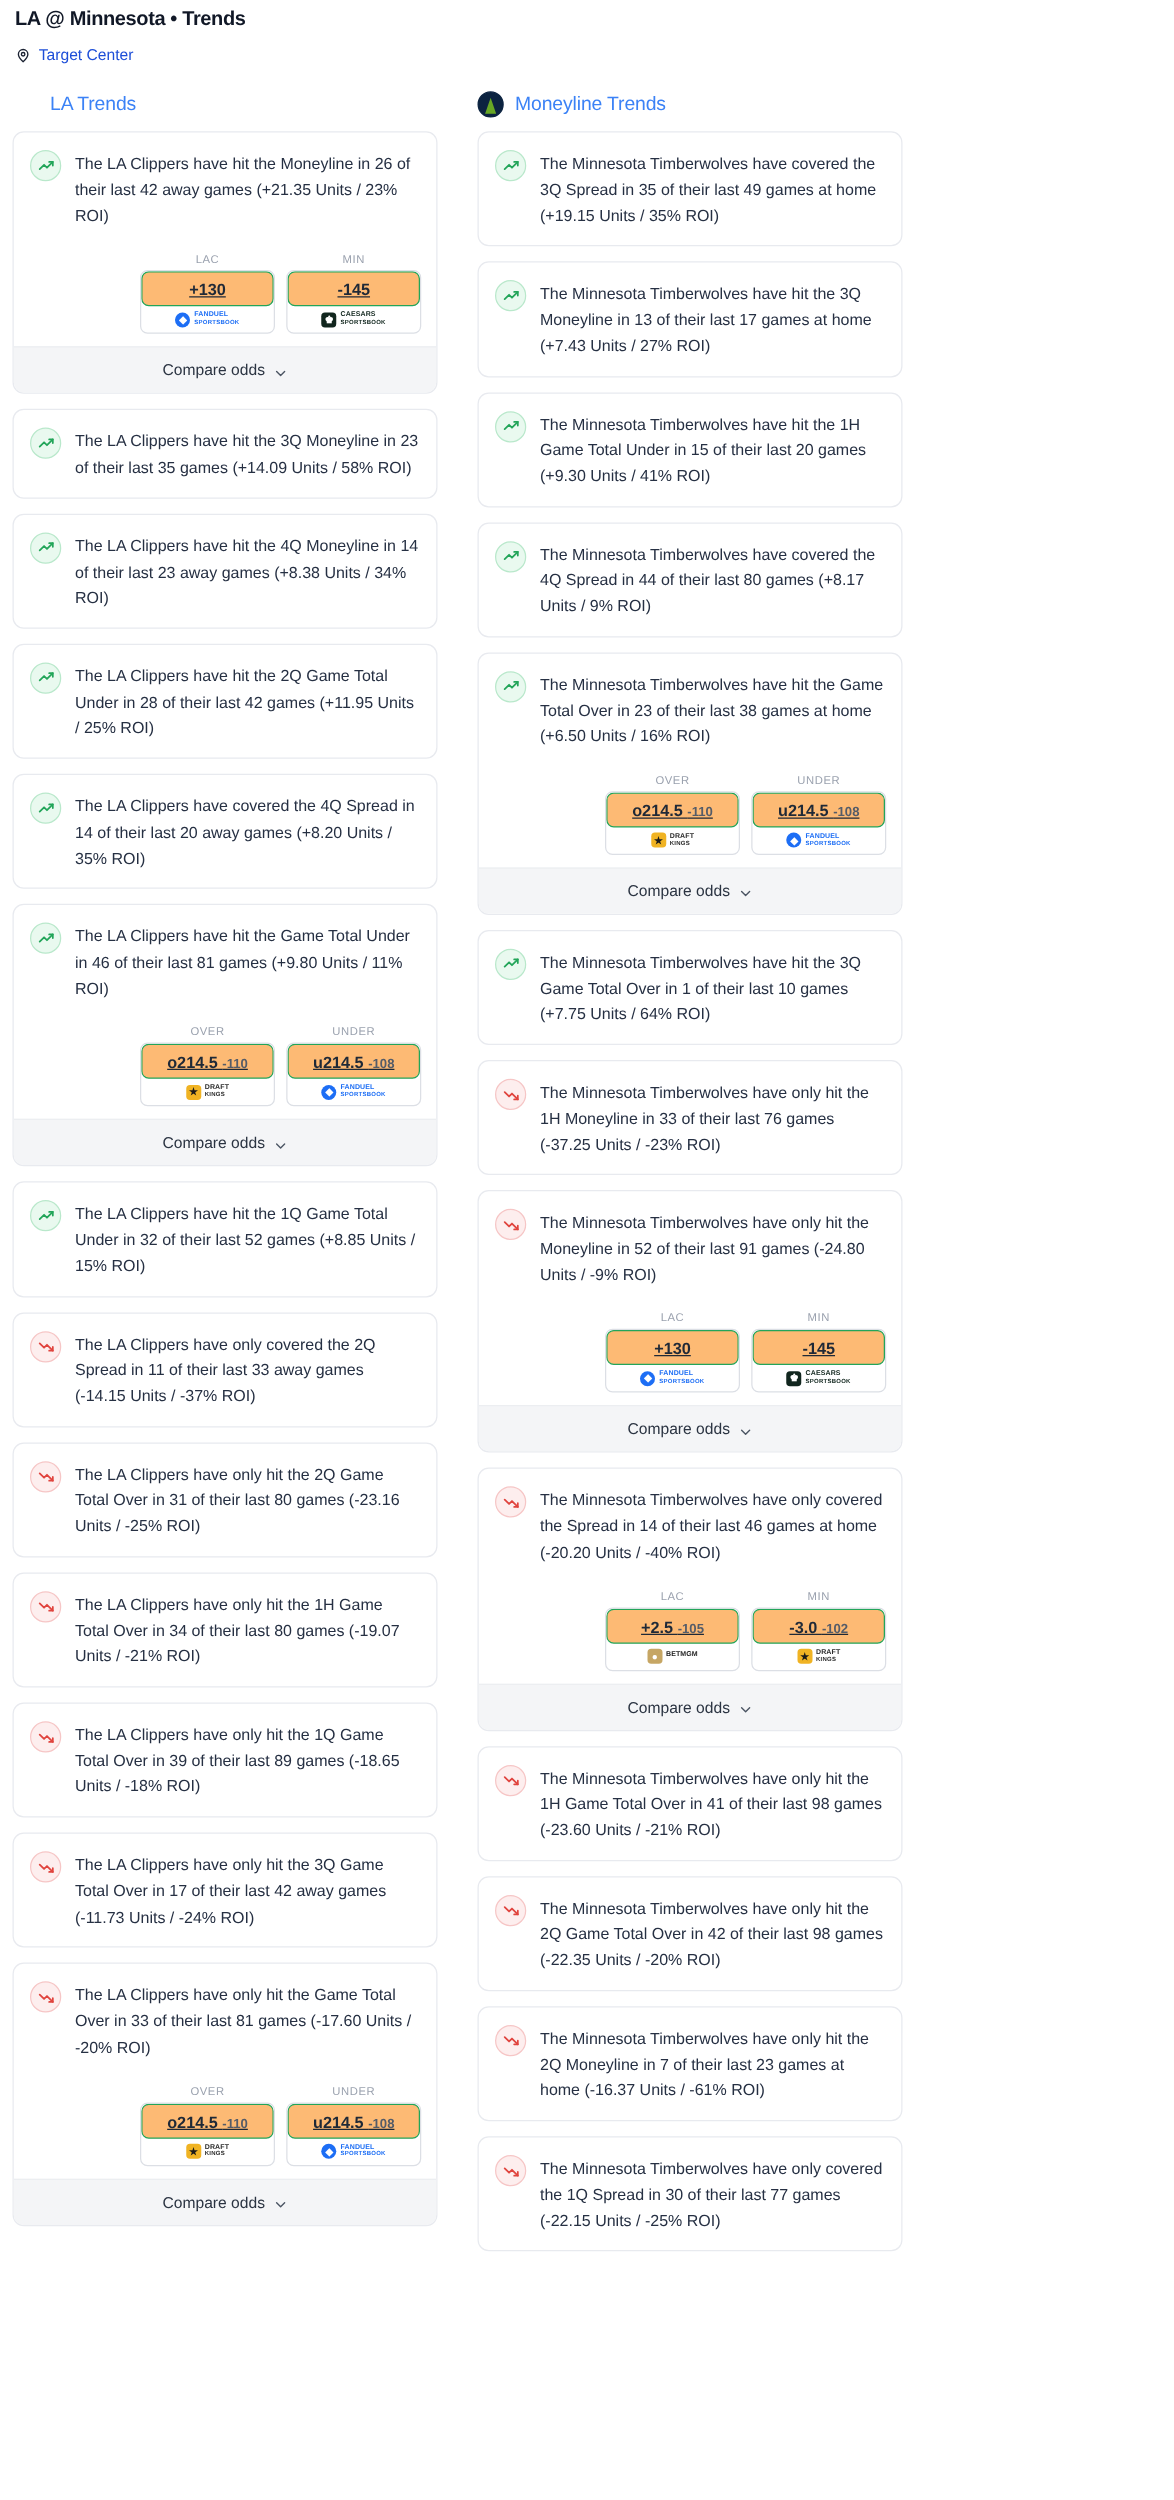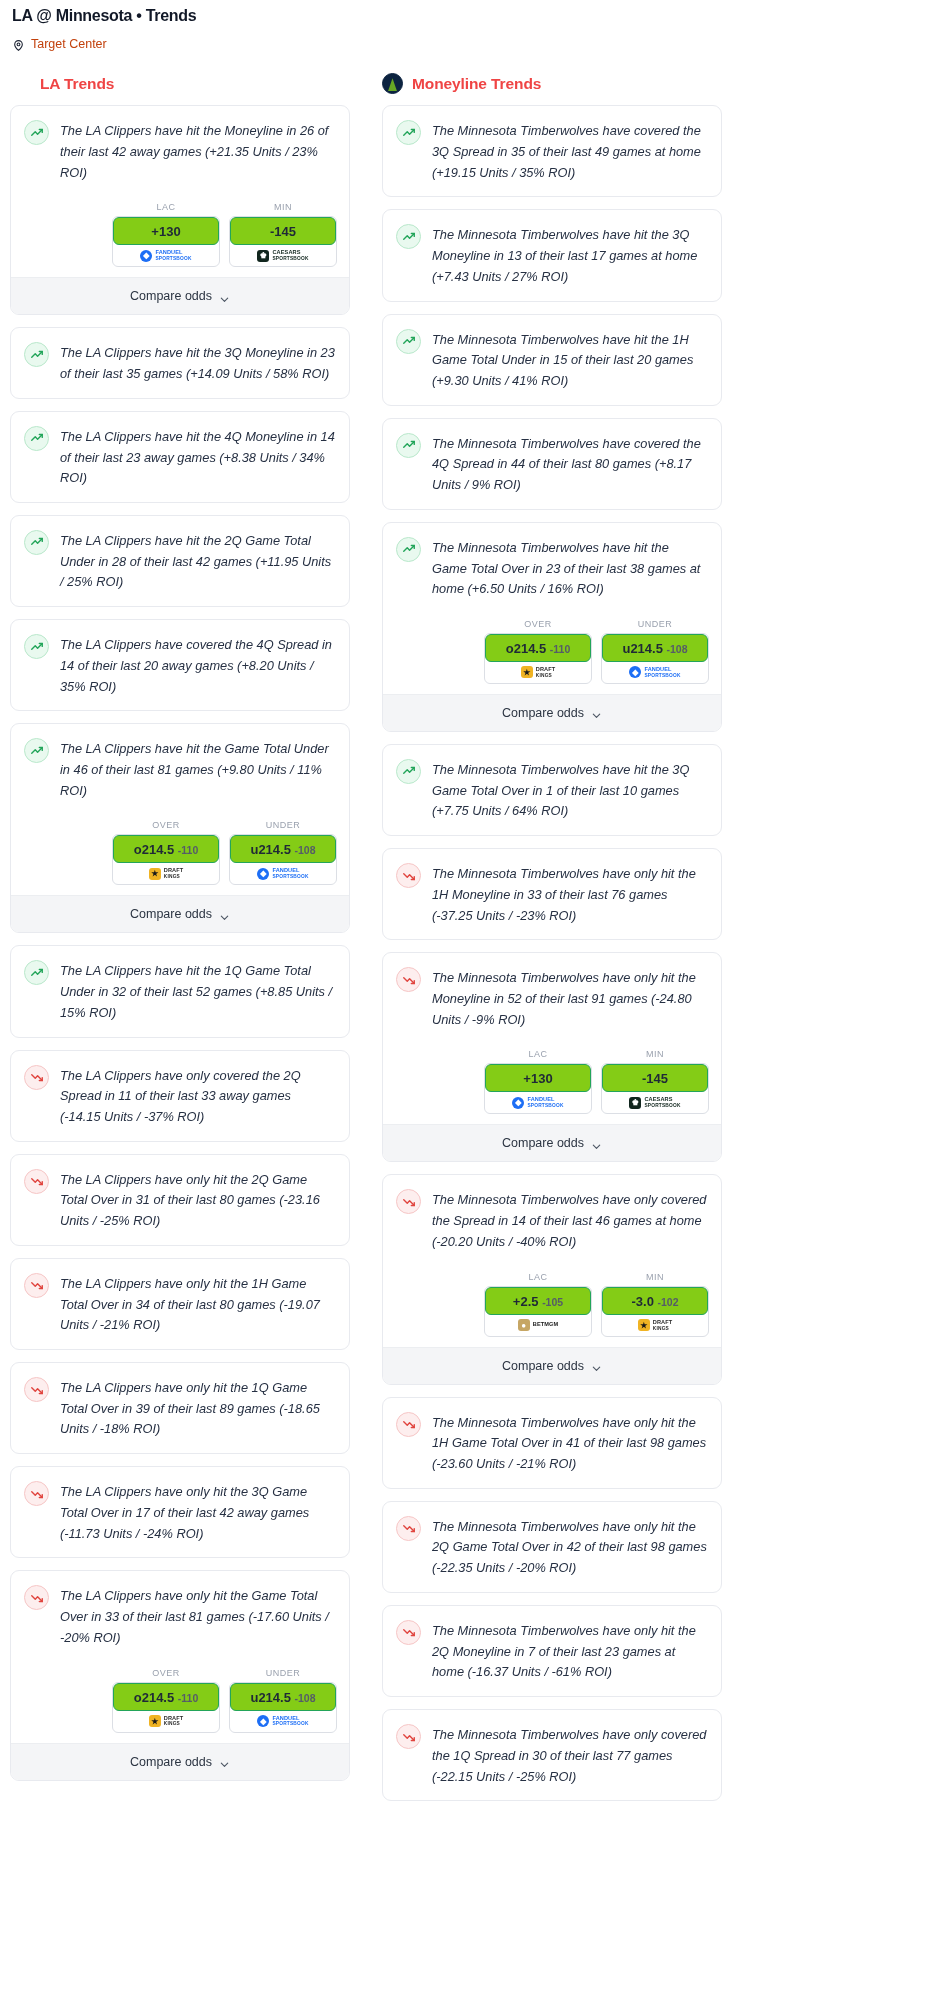--- a/index.html
+++ b/index.html
@@ -21,21 +21,21 @@
     color: #111827;
     line-height: 1.2;
   }
   .venue-row {
     display: flex;
     align-items: center;
     gap: 6px;
     margin-top: 12px;
   }
   .venue-row .pin { width: 13px; height: 13px; display: block; color: #1c2333; }
-  .venue-name { font-size: 12.5px; color: #c2410c; }
+  .venue-name { font-size: 12.5px; color: #1d4ed8; }
 
   
   .columns {
     display: flex;
     gap: 32px;
     margin-top: 22px;
     align-items: flex-start;
   }
   .column { width: 340px; flex: 0 0 340px; }
 
@@ -53,31 +53,31 @@
   }
   .team-logo.min { background: #0c2340; border: 1px solid #0c2340; }
   .team-logo.min::after {
     content: "";
     position: absolute; left: 5px; top: 4px;
     width: 9px; height: 13px;
     background: #78be20;
     clip-path: polygon(50% 0%, 100% 100%, 0% 100%);
     opacity: .85;
   }
-  .col-title { font-size: 15.5px; font-weight: bold; color: #ef4444; letter-spacing: -0.1px; }
+  .col-title { font-size: 15.5px; font-weight: normal; color: #3b82f6; letter-spacing: -0.1px; }
 
   
   .trend-card {
     border: 1px solid #e8eaef;
     border-radius: 9px;
     background: #fff;
     margin-bottom: 12px;
     overflow: hidden;
   }
-  .trend-body { display: flex; gap: 11px; padding: 13px 14px 13px 13px; font-style: italic; }
+  .trend-body { display: flex; gap: 11px; padding: 13px 14px 13px 13px; }
   .trend-icon {
     width: 25px; height: 25px; flex: 0 0 25px;
     border-radius: 50%;
     display: flex; align-items: center; justify-content: center;
     margin-top: 1px;
   }
   .trend-icon.up { background: #e9f9ef; border: 1px solid #b9e8cb; }
   .trend-icon.down { background: #fdeeee; border: 1px solid #f6c6c6; }
   .trend-icon svg { width: 14px; height: 14px; display: block; }
   .trend-text {
@@ -104,28 +104,29 @@
   }
   .odds-box {
     border: 1px solid #dcdfe5;
     border-radius: 6px;
     overflow: hidden;
     background: #fff;
   }
   .odds-price {
     border: 1.5px solid #23a55a;
     border-radius: 6px;
-    background: #84cc16;
+    background: #fdba74;
     text-align: center;
     padding: 6px 2px 5px 2px;
     font-size: 13px;
     font-weight: bold;
     color: #1f2937;
     position: relative;
     z-index: 2;
+    text-decoration: underline;
   }
   .odds-price .small { font-size: 10.5px; font-weight: bold; color: #555c68; }
   .odds-book {
     height: 23px;
     display: flex; align-items: center; justify-content: center;
     gap: 3px;
     margin-top: -2px;
     padding-top: 2px;
   }
   .book-logo { display: flex; align-items: center; gap: 3px; }

